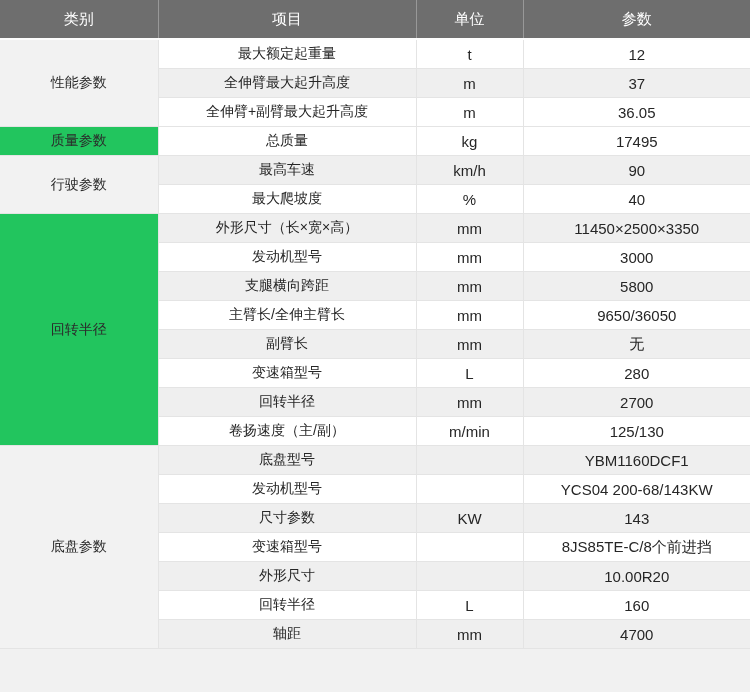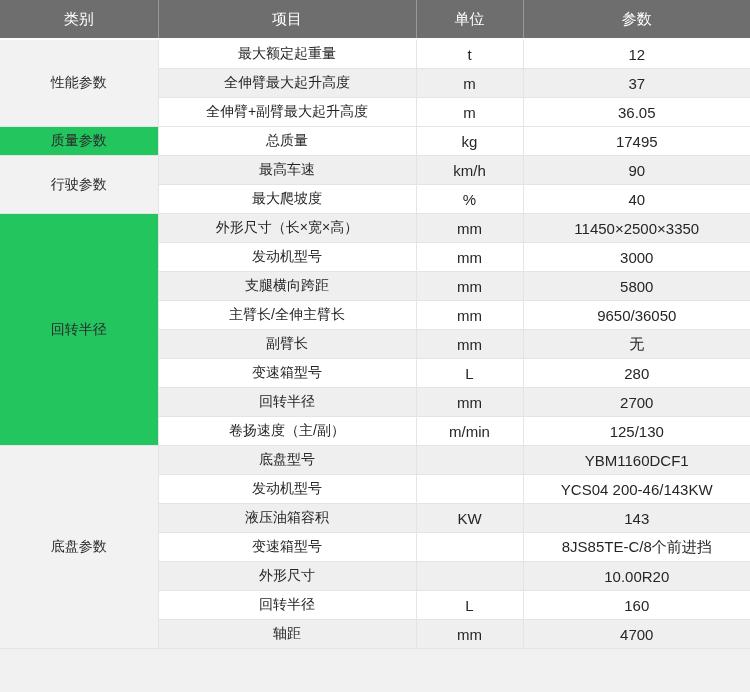--- a/index.html
+++ b/index.html
@@ -163,24 +163,24 @@
         </tr>
         <tr class="shaded">
           <td class="cat cat-shaded" rowspan="7">底盘参数</td>
           <td class="item">底盘型号</td>
           <td class="unit"></td>
           <td class="val">YBM1160DCF1</td>
         </tr>
         <tr>
           <td class="item">发动机型号</td>
           <td class="unit"></td>
-          <td class="val">YCS04 200-46/143KW</td>
-        </tr>
-        <tr class="shaded">
-          <td class="item">液压油箱容积</td>
+          <td class="val">YCS04 200-68/143KW</td>
+        </tr>
+        <tr class="shaded">
+          <td class="item">尺寸参数</td>
           <td class="unit">KW</td>
           <td class="val">143</td>
         </tr>
         <tr>
           <td class="item">变速箱型号</td>
           <td class="unit"></td>
           <td class="val">8JS85TE-C/8个前进挡</td>
         </tr>
         <tr class="shaded">
           <td class="item">外形尺寸</td>

